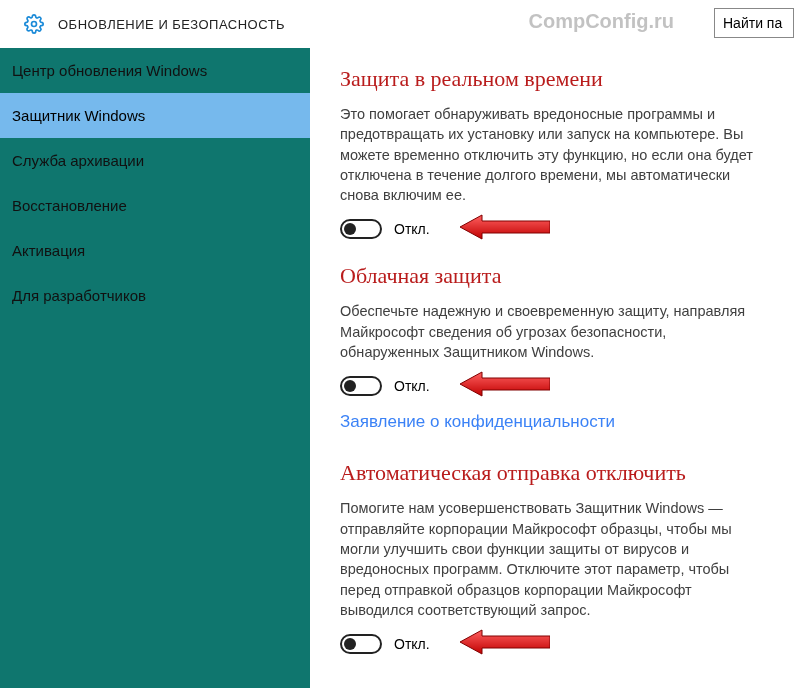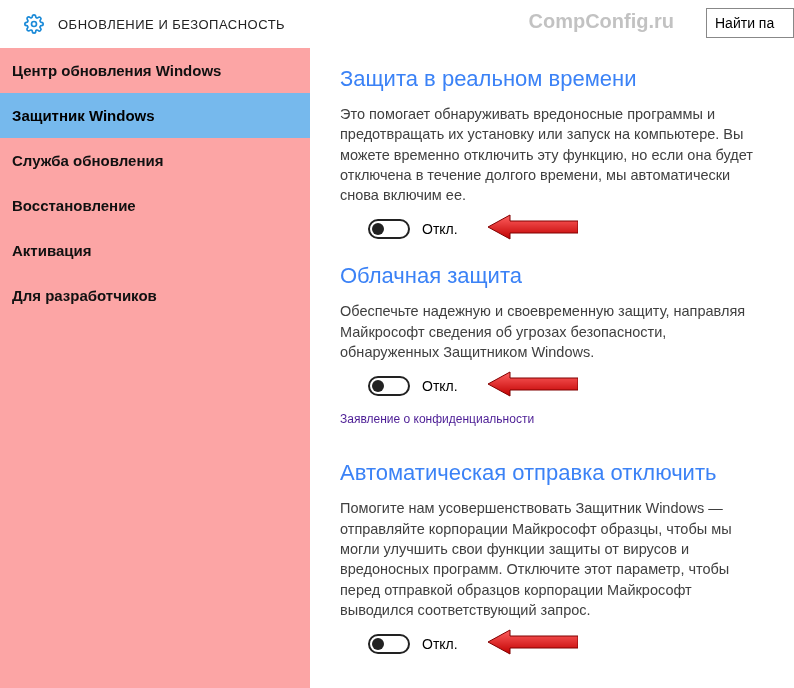--- a/index.html
+++ b/index.html
@@ -42,69 +42,68 @@
   }
   .searchbox {
     position: absolute;
     right: 0;
     top: 8px;
     height: 30px;
     border: 1px solid #888;
     background: #fff;
     padding: 0 8px;
     font-size: 14px;
-    width: 88px;
+    width: 80px;
     outline: none;
   }
   .layout {
     display: flex;
     height: calc(100% - 48px);
   }
   .sidebar {
     width: 310px;
     flex: 0 0 310px;
-    background: #fca5a5;
-    font-weight: bold;
+    background: #0f766e;
   }
   .sidebar-item {
     padding: 14px 12px;
     font-size: 15px;
     color: #111;
     cursor: pointer;
   }
   .sidebar-item.active {
     background: #76b9ed;
     color: #000;
   }
   .content {
     flex: 1;
     padding: 18px 24px 0 30px;
     overflow: hidden;
   }
   .section-title {
     font-size: 22px;
     font-weight: 400;
     margin-bottom: 12px;
-    color: #3b82f6;
+    color: #b91c1c;
+    font-family: Liberation Serif, serif;
   }
   .section-title.large { font-size: 22px; }
   .section-text {
     font-size: 14.5px;
     line-height: 1.4;
     color: #404040;
     margin-bottom: 14px;
     max-width: 420px;
   }
   .toggle-row {
     display: flex;
     align-items: center;
     gap: 12px;
     margin-bottom: 6px;
     position: relative;
-    margin-left: 28px;
   }
   .toggle {
     width: 42px;
     height: 20px;
     border: 2px solid #222;
     border-radius: 20px;
     background: #fff;
     position: relative;
     cursor: pointer;
   }
@@ -113,26 +112,26 @@
     left: 2px; top: 2px;
     width: 12px; height: 12px;
     border-radius: 50%;
     background: #222;
   }
   .toggle-label {
     font-size: 14px;
     color: #000;
   }
   .link {
-    color: #4c1d95;
-    font-size: 12px;
+    color: #3b82f6;
+    font-size: 17px;
     cursor: pointer;
     display: inline-block;
     margin-top: 10px;
-    margin-bottom: 10px;
+    margin-bottom: 4px;
   }
   .section { margin-bottom: 24px; position: relative; }
   .arrow {
     position: absolute;
     left: 120px;
     top: 50%;
     transform: translateY(-50%);
     pointer-events: none;
   }
 </style>
@@ -148,21 +147,21 @@
   </span>
   <span class="title">ОБНОВЛЕНИЕ И БЕЗОПАСНОСТЬ</span>
   <span class="watermark">CompConfig.ru</span>
   <input class="searchbox" value="Найти па" style="">
 </div>
 
 <div class="layout">
   <div class="sidebar">
     <div class="sidebar-item">Центр обновления Windows</div>
     <div class="sidebar-item active">Защитник Windows</div>
-    <div class="sidebar-item">Служба обновления</div>
+    <div class="sidebar-item">Служба архивации</div>
     <div class="sidebar-item">Восстановление</div>
     <div class="sidebar-item">Активация</div>
     <div class="sidebar-item">Для разработчиков</div>
   </div>
 
   <div class="content">
 
     <div class="section">
       <div class="section-title large">Защита в реальном времени</div>
       <div class="section-text">Это помогает обнаруживать вредоносные программы и предотвращать их установку или запуск на компьютере. Вы можете временно отключить эту функцию, но если она будет отключена в течение долгого времени, мы автоматически снова включим ее.</div>

